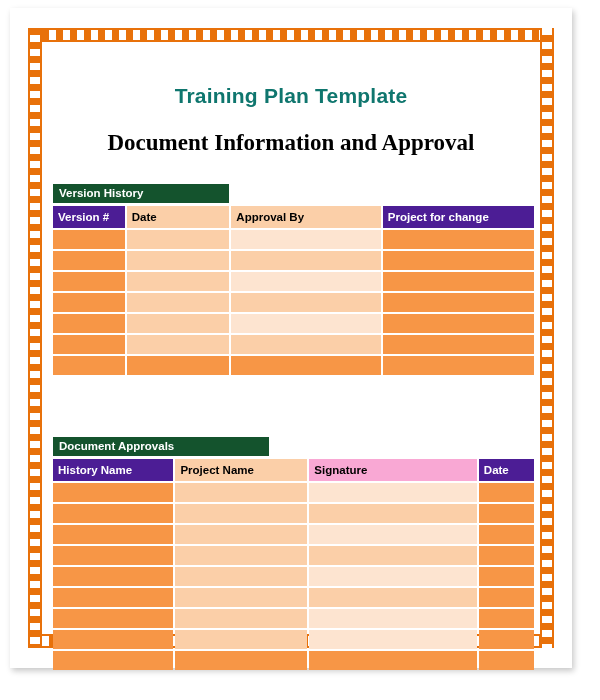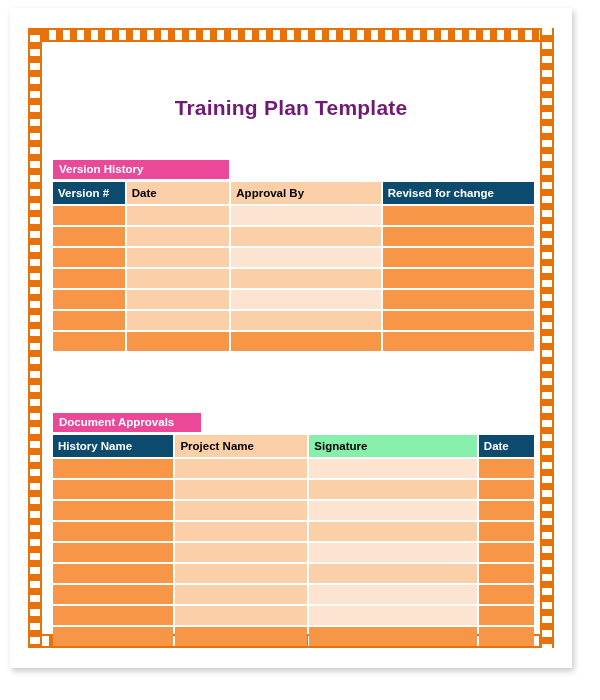--- a/index.html
+++ b/index.html
@@ -72,75 +72,75 @@
   
   #content {
     position: absolute;
     left: 36px;
     top: 42px;
     width: 490px;
     height: 578px;
   }
 
   .doc-title {
-    margin: 12px;
+    margin: 0;
     padding-top: 34px;
     text-align: center;
     font-family: "Liberation Sans", sans-serif;
     font-size: 21px;
     font-weight: bold;
-    color: #701a75;
+    color: #0f766e;
     letter-spacing: 0.2px;
   }
   .doc-subtitle {
     margin: 0;
     padding-top: 22px;
     text-align: center;
     font-family: "Liberation Serif", serif;
     font-size: 23px;
     font-weight: bold;
     color: #000000;
   }
 
   
   .section-label {
     display: block;
-    background: #ec4899;
+    background: #14532d;
     color: #ffffff;
     font-size: 11.5px;
     font-weight: bold;
     padding: 3px 6px 4px 6px;
     box-sizing: border-box;
     margin-left: 7px;
   }
   .section-label.version { width: 176px; }
-  .section-label.approvals { width: 148px; }
+  .section-label.approvals { width: 216px; }
 
   
   table.sheet {
     border-collapse: separate;
     border-spacing: 2px 2px;
     table-layout: fixed;
     margin-left: 5px;
     margin-top: 1px;
   }
   table.sheet td, table.sheet th {
     padding: 0;
     height: 19px;
     font-size: 11.5px;
     font-weight: bold;
     text-align: left;
     vertical-align: middle;
     overflow: hidden;
     white-space: nowrap;
   }
   table.sheet th { padding: 1px 5px 2px 5px; }
-  .c-dark   { background: #0c4a6e; color: #ffffff; }
+  .c-dark   { background: #4c1d95; color: #ffffff; }
   .c-mid    { background: #FBCFA8; color: #000000; }
-  .c-light  { background: #86efac; color: #000000; }
+  .c-light  { background: #f9a8d4; color: #000000; }
   .c-dark-blank  { background: #F79646; }
   .c-mid-blank   { background: #FBCFA8; }
   .c-light-blank { background: #FDE4D0; }
 
   .tbl-version { margin-top: 2px; }
   .tbl-approvals { margin-top: 2px; }
 
   .spacer-block { height: 60px; }
 </style>
 </head>
@@ -150,38 +150,39 @@
 
   <div class="frame-edge frame-top"></div>
   <div class="frame-edge frame-bottom"></div>
   <div class="frame-edge frame-left"></div>
   <div class="frame-edge frame-right"></div>
 
   <div id="content">
 
     <h1 class="doc-title">Training Plan Template</h1>
 
+    <h2 class="doc-subtitle">Document Information and Approval</h2>
 
     <div style="height:28px"></div>
 
     <span class="section-label version">Version History</span>
 
     <table class="sheet tbl-version">
       <colgroup>
         <col style="width:72px">
           <col style="width:104px">
           <col style="width:151px">
           <col style="width:152px">
       </colgroup>
       <thead>
         <tr>
           <th class="c-dark">Version #</th>
           <th class="c-mid">Date</th>
           <th class="c-mid">Approval By</th>
-          <th class="c-dark">Revised for change</th>
+          <th class="c-dark">Project for change</th>
         </tr>
       </thead>
       <tbody>
         <tr>
           <td class="c-dark-blank"></td>
           <td class="c-mid-blank"></td>
           <td class="c-light-blank"></td>
           <td class="c-dark-blank"></td>
         </tr>
         <tr>

